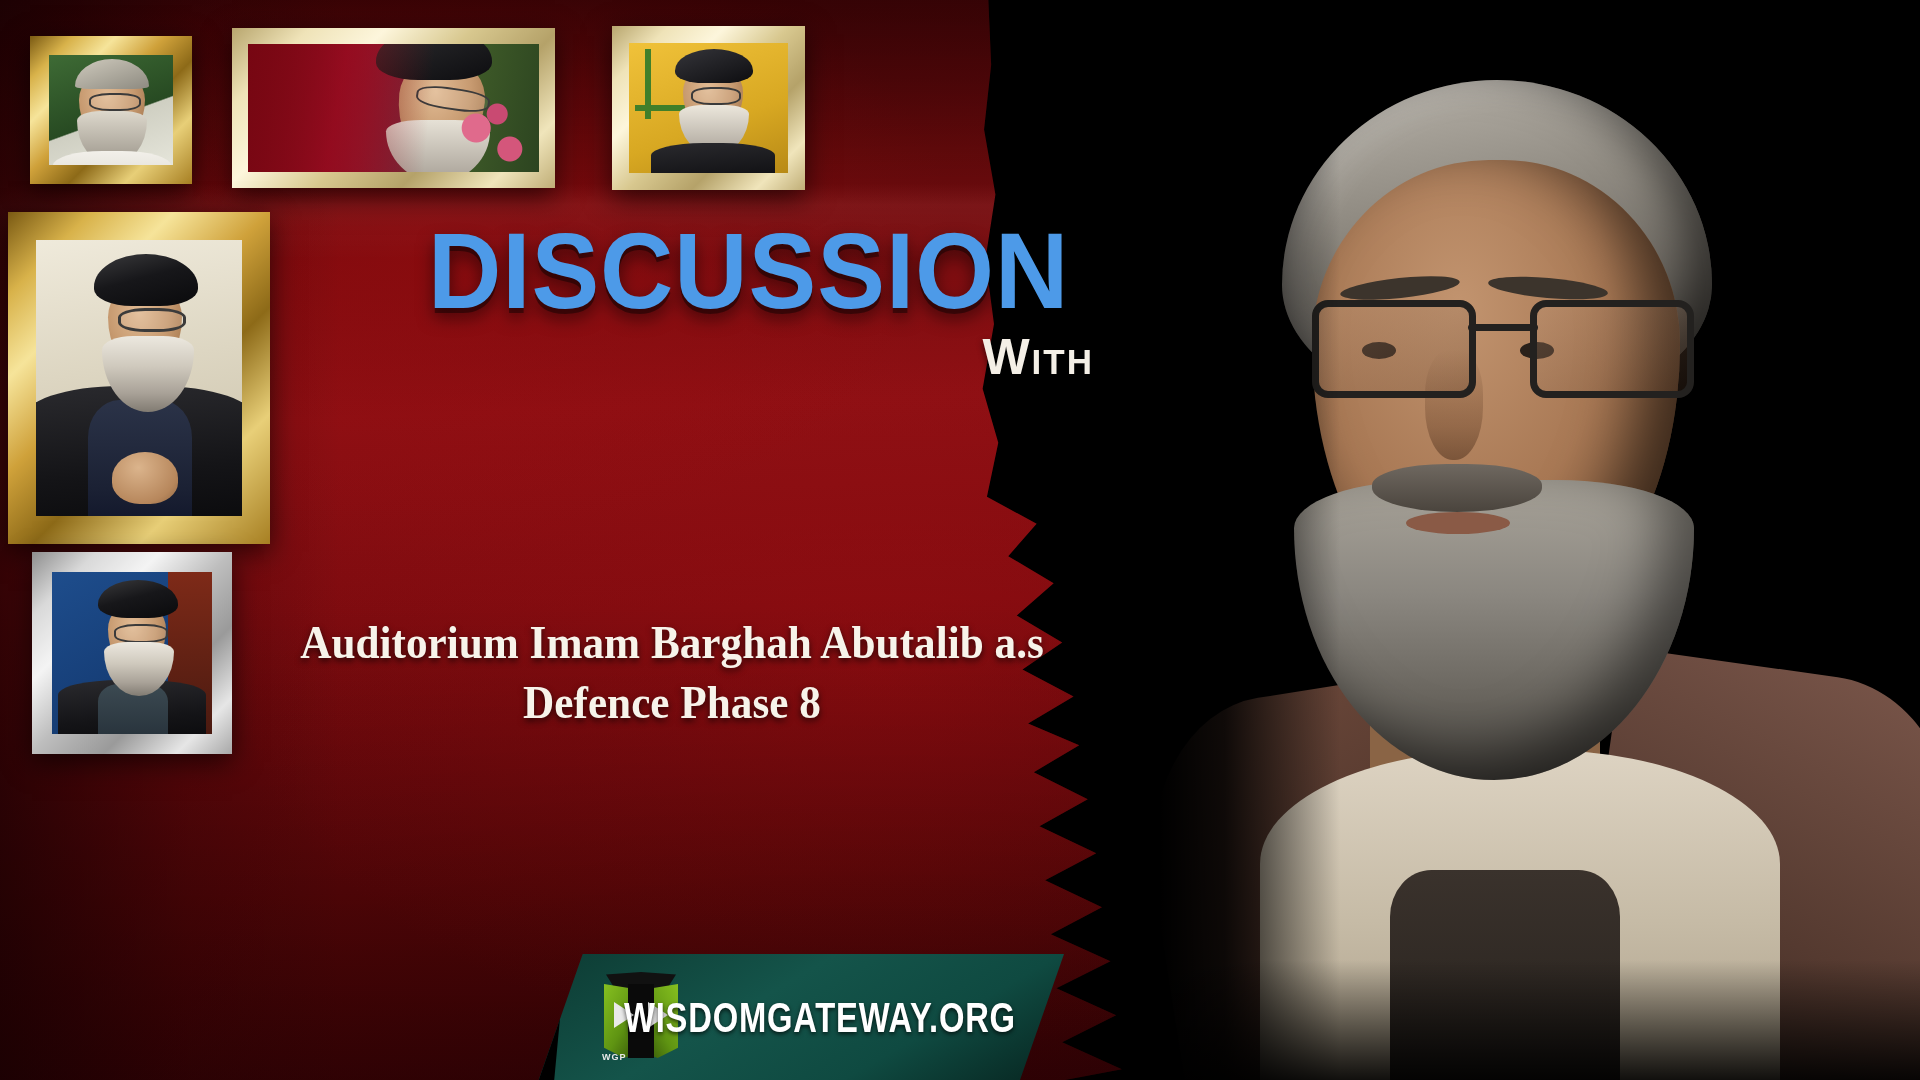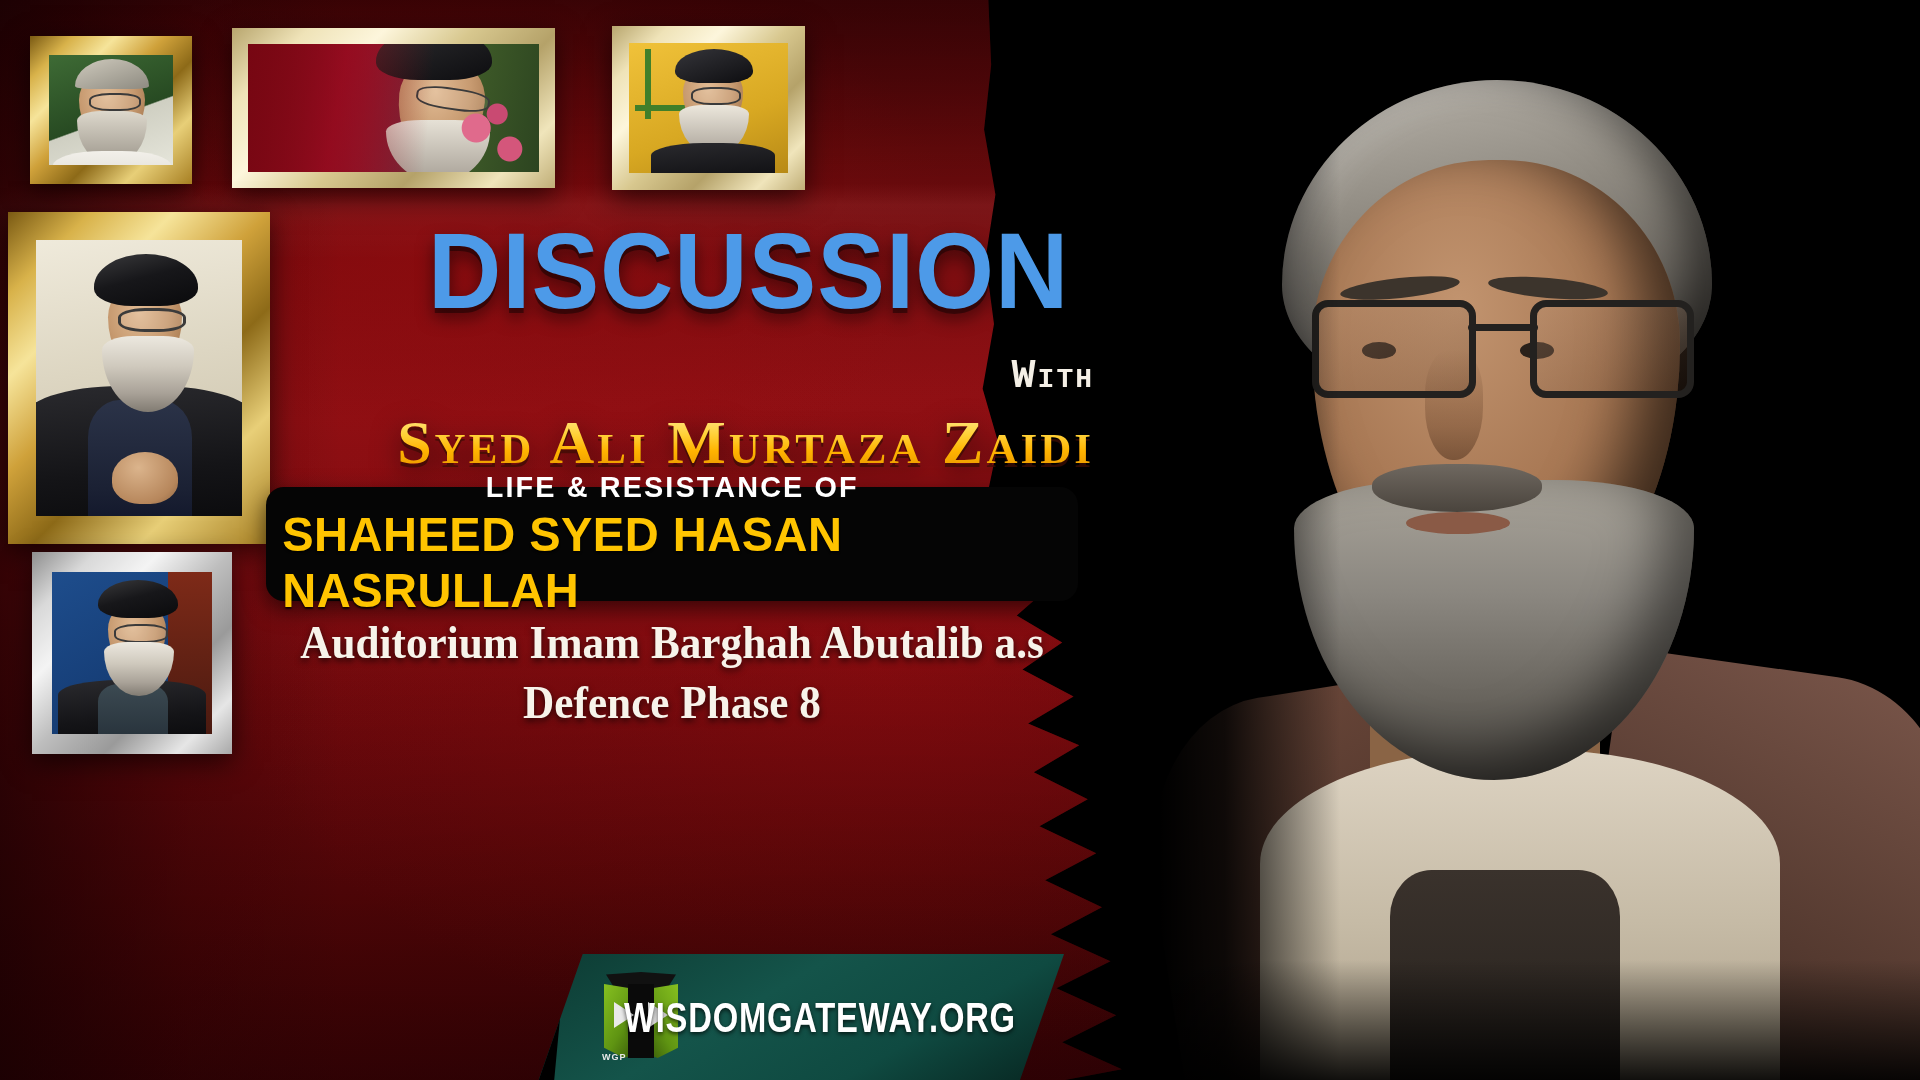--- a/index.html
+++ b/index.html
@@ -142,23 +142,23 @@
   
   .title-block{position:absolute;left:268px;top:216px;width:826px;text-align:right;}
   .t-discussion{
     font-family:"Liberation Sans",sans-serif;
     font-weight:700;font-size:108px;line-height:1.02;letter-spacing:1px;
     color:#4d9ae8;
     text-shadow:0 5px 0 rgba(0,0,0,.42), 0 9px 18px rgba(0,0,0,.55);
     transform:scaleX(.94);
   }
   .t-with{
-    margin-top:28px;
-    font-family:Liberation Mono, monospace;
-    font-weight:700;font-size:40px;letter-spacing:2px;
+    margin-top:2px;
+    font-family:Liberation Sans, sans-serif;
+    font-weight:700;font-size:50px;letter-spacing:2px;
     color:#f4efe6;font-variant:small-caps;
     text-shadow:0 3px 6px rgba(0,0,0,.6);
   }
   .t-name{
     margin-top:8px;
     font-family:"Liberation Serif",serif;
     font-weight:700;font-size:62px;letter-spacing:3px;
     font-variant:small-caps;
     color:#ffc400;
     background:linear-gradient(180deg,#fff0a8 0%,#ffd23a 38%,#ffb300 62%,#e08c00 100%);
@@ -335,27 +335,22 @@
         <div class="c-turban" style="left:46px;top:8px;width:80px;height:38px;"></div>
         <div class="c-glass" style="left:62px;top:52px;width:50px;height:15px;border-width:2px;"></div>
         <div class="c-beard" style="left:52px;top:70px;width:70px;height:54px;"></div>
       </div>
     </div>
   </div>
 
   <div class="title-block">
     <div class="t-discussion">DISCUSSION</div>
     <div class="t-with">With</div>
-    <div class="t-name">Syed Ali Murtaza Zaidi</div>
-  </div>
-
-  <div class="black-bar">
-    <div class="bb-top">LIFE &amp; RESISTANCE OF</div>
-    <div class="bb-main">SHAHEED SYED HASAN NASRULLAH</div>
-  </div>
+  </div>
+
 
   <div class="venue">
     <div>Auditorium Imam Barghah Abutalib a.s</div>
     <div>Defence Phase 8</div>
   </div>
 
   <div class="logo-plate">
     <div class="logo-mark">
       <div class="lm-top"></div>
       <div class="lm-l"></div>

